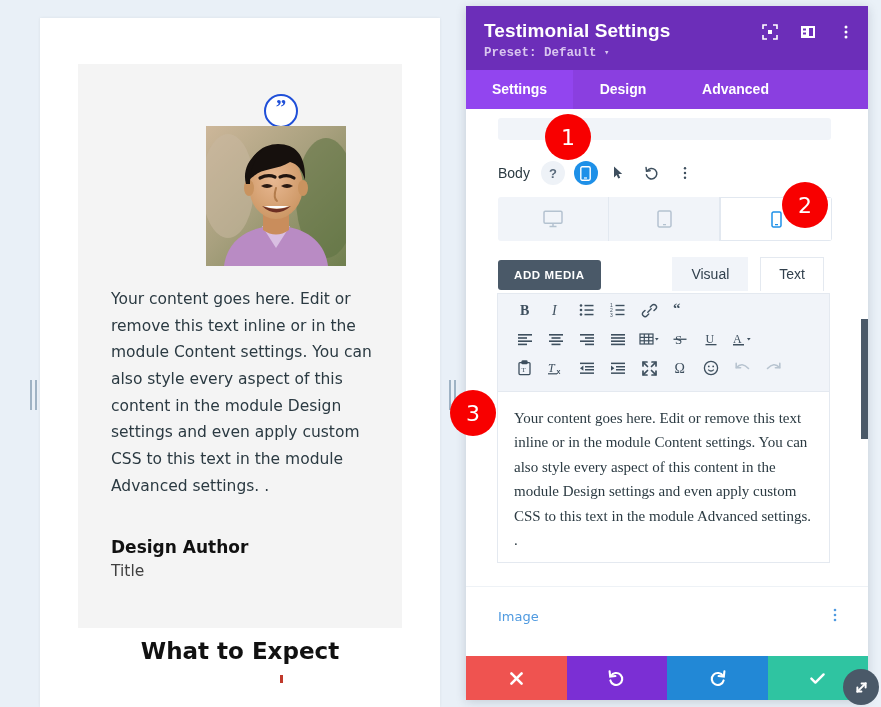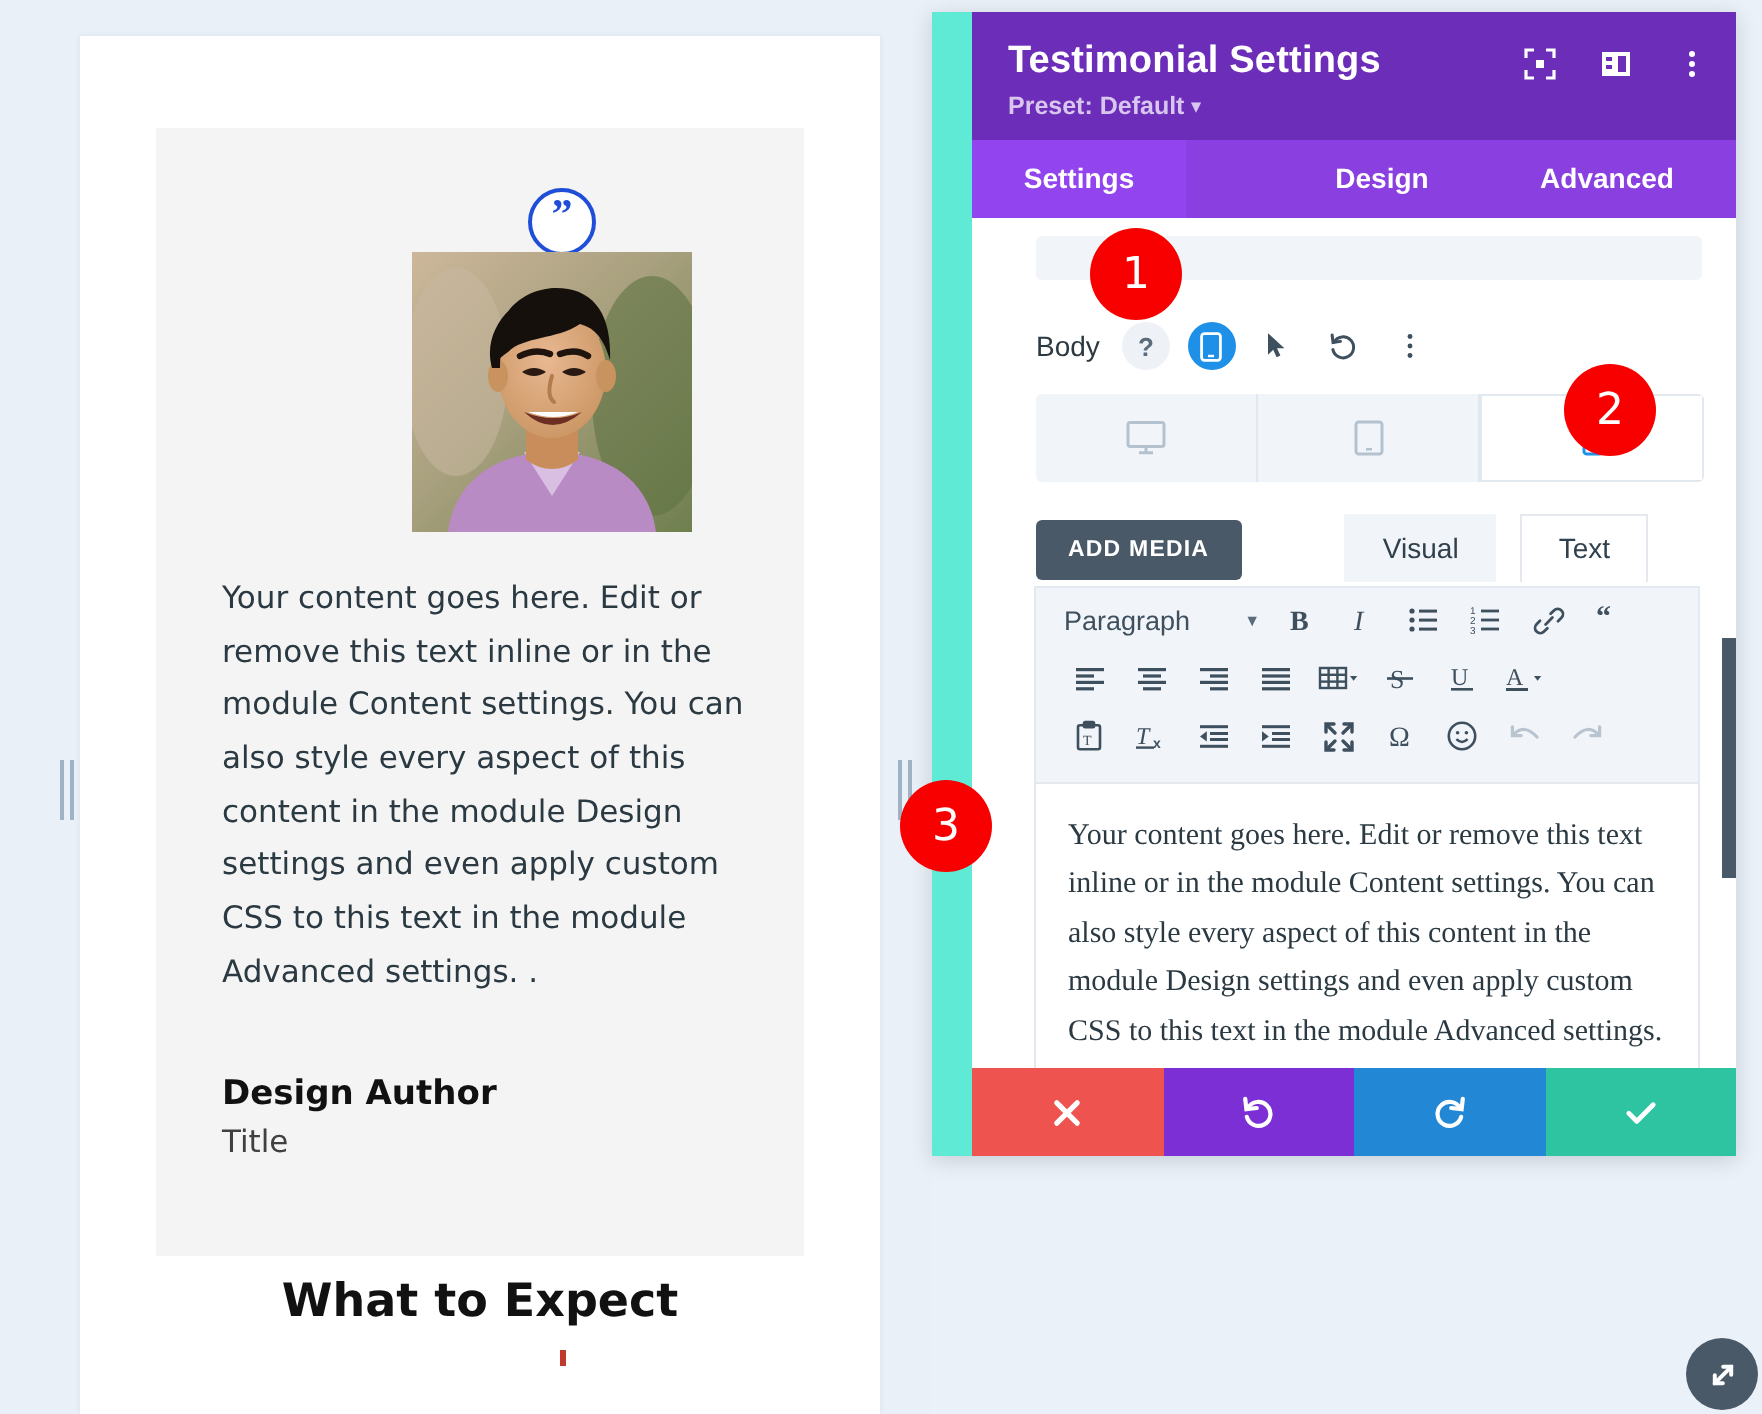--- a/index.html
+++ b/index.html
@@ -70,53 +70,52 @@
   .drag-handle {
     position: absolute; width: 10px; height: 34px;
     display: flex; gap: 3px; align-items: center; justify-content: center;
   }
   .drag-handle i { display: block; width: 2px; height: 30px; background: #9fb3c4; }
   .handle-left  { left: 28px;  top: 378px; }
   .handle-right { left: 447px; top: 378px; }
 
   
   .panel {
-    position: absolute; left: 466px; top: 6px; width: 402px; height: 572px;
-    background: #5eead4;
+    position: absolute; left: 466px; top: 6px; width: 402px; height: 694px;
+    background: #0ea5e9;
     box-shadow: 0 2px 10px rgba(30,40,60,.18);
     display: flex; flex-direction: column;
     overflow: hidden;
-    padding-left: 20px;
   }
   .panel-header {
     background: #6c2eb9; color: #fff;
     padding: 14px 18px 10px 18px;
     position: relative; flex: 0 0 auto;
   }
   .panel-title { font-size: 19px; font-weight: 700; letter-spacing: .1px; }
   .panel-preset {
-    font-size: 12.5px; font-weight: 700; color: #d9c6ef; margin-top: 4px;
+    font-size: 12.5px; font-weight: 700; color: #d9c6ef; margin-top: 4px; font-family: Liberation Mono, monospace;
   }
   .panel-preset .caret { font-size: 9px; position: relative; top: -1px; }
   .header-icons {
     position: absolute; right: 14px; top: 18px;
     display: flex; align-items: center; gap: 22px;
   }
   .hicon { width: 16px; height: 16px; color: #fff; cursor: pointer; }
   .hicon svg { display: block; }
 
   .tabs {
     display: flex; background: #8a3fe0; flex: 0 0 auto;
   }
   .tab {
     padding: 11px 0 12px 0; font-size: 14px; font-weight: 700; color: #fff;
     text-align: center; cursor: pointer;
   }
   .tab.t1 { width: 107px; background: #9245ef; }
-  .tab.t2 { width: 100px; margin-left: 48px; }
+  .tab.t2 { width: 100px; }
   .tab.t3 { width: 125px; }
 
   .panel-body {
     position: relative; flex: 1 1 auto; background: #fff;
     overflow: hidden;
   }
   .cut-field {
     position: absolute; left: 32px; top: 9px; width: 333px; height: 22px;
     background: #f1f4f9; border-radius: 3px;
   }
@@ -430,24 +429,20 @@
 
       <button class="add-media">ADD MEDIA</button>
       <div class="editor-tabs">
         <div class="etab active">Visual</div>
         <div class="etab inactive">Text</div>
       </div>
 
       <div class="editor-box">
 
         <div class="tbrow">
-          <div class="para-select">
-            <span>Paragraph</span>
-            <span class="caret-tiny">▼</span>
-          </div>
           <div class="tbtn">
             <svg width="16" height="16" viewBox="0 0 16 16">
                 <text x="3" y="13" font-family="Liberation Serif, serif" font-size="14" font-weight="bold" fill="currentColor">B</text>
               </svg>
           </div>
           <div class="tbtn">
             <svg width="16" height="16" viewBox="0 0 16 16">
                 <text x="4" y="13" font-family="Liberation Serif, serif" font-size="14" font-style="italic" fill="currentColor">I</text>
               </svg>
           </div>

